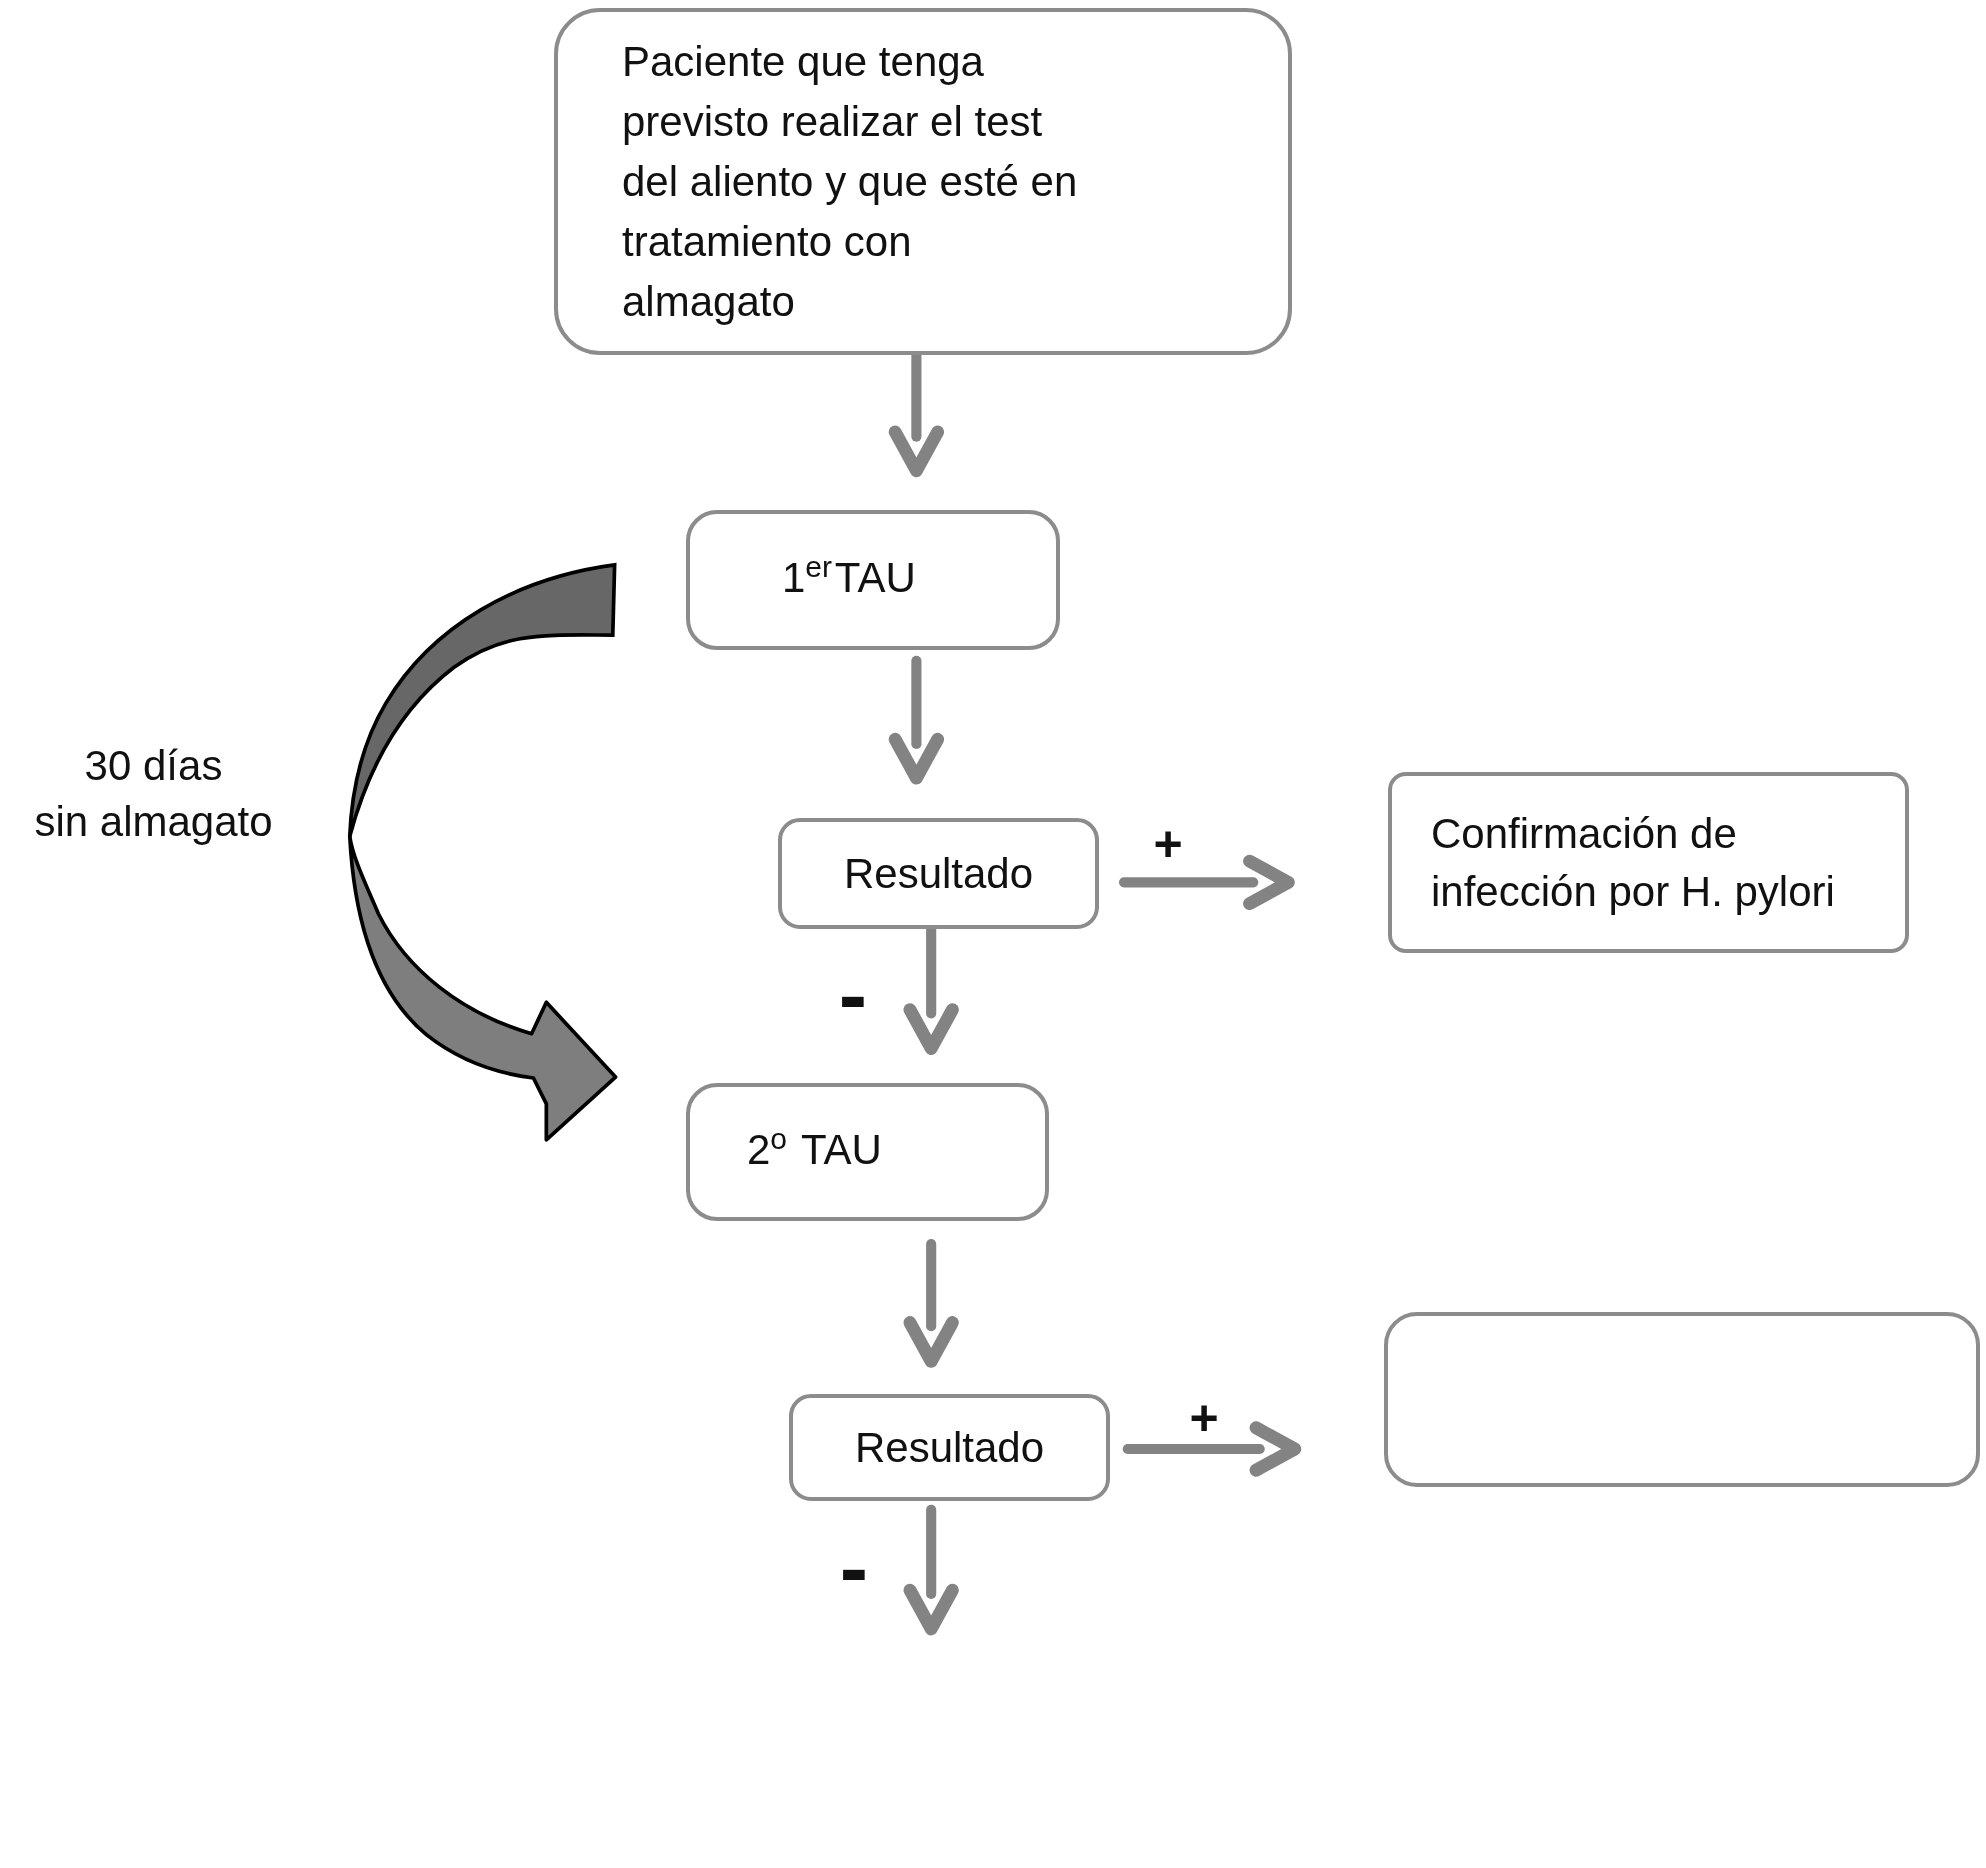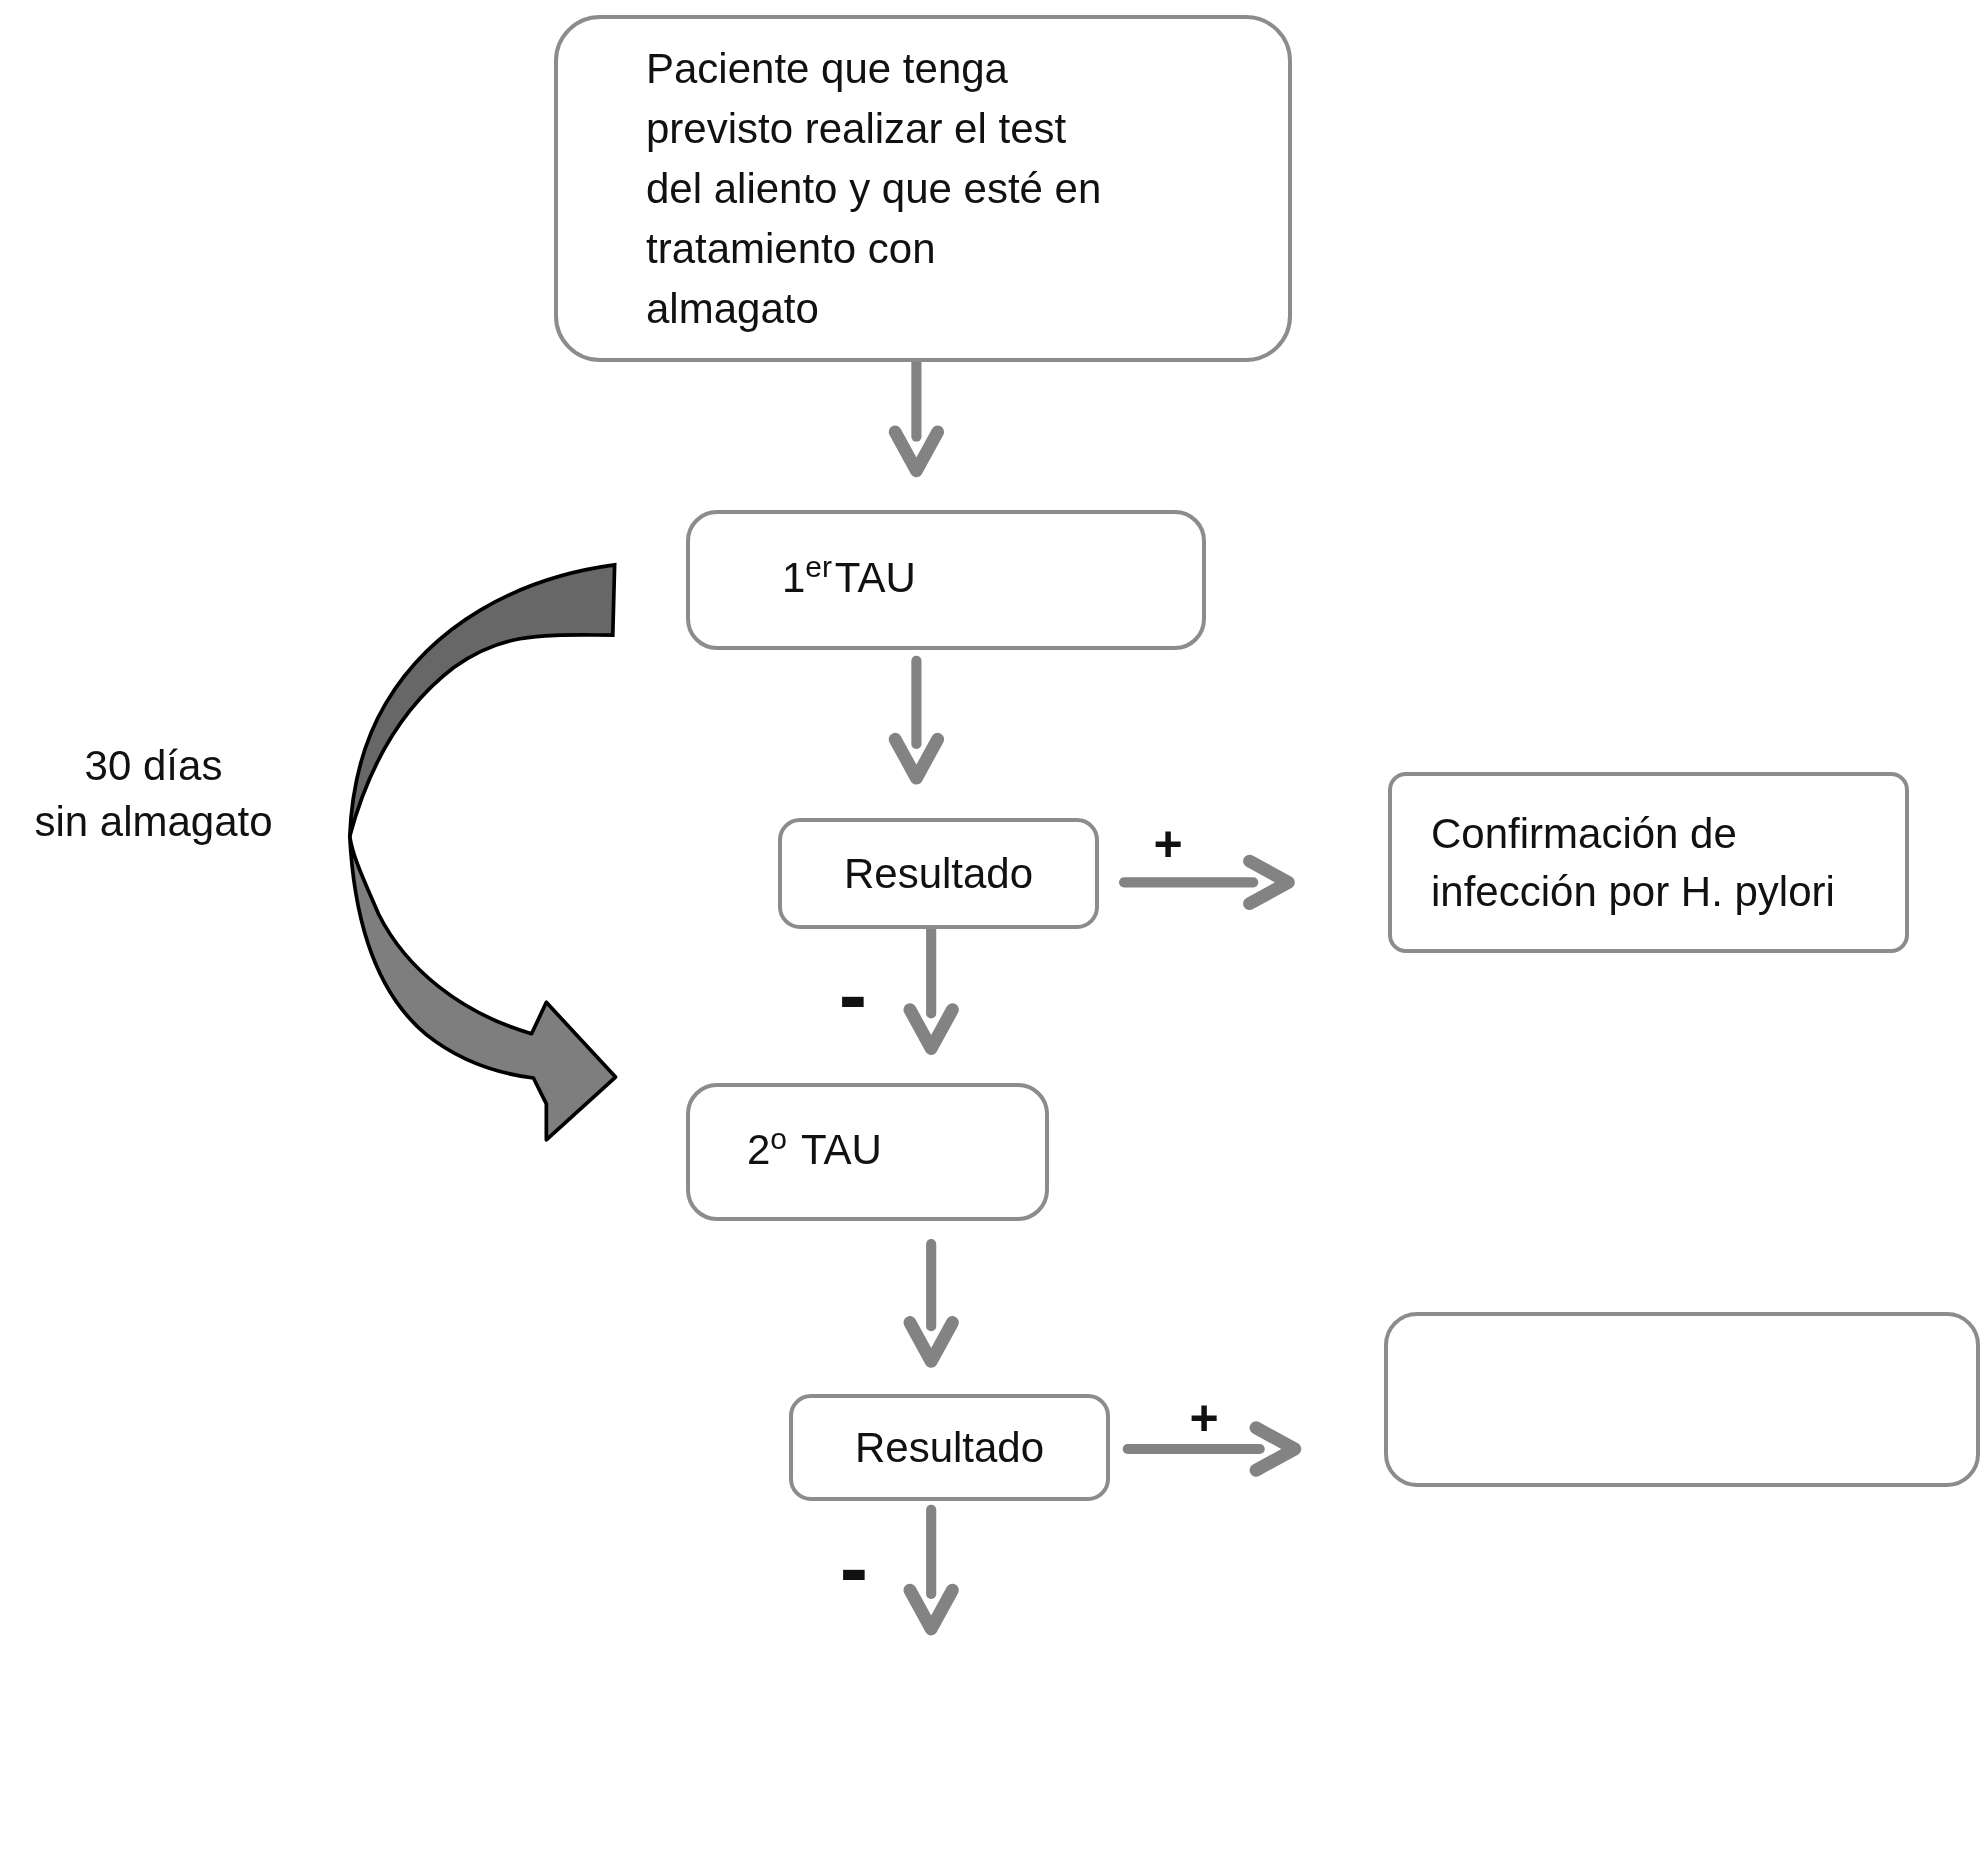--- a/index.html
+++ b/index.html
@@ -23,25 +23,25 @@
     background: #ffffff;
     border: 4.6px solid #8c8c8c;
     display: flex;
     align-items: center;
     font-size: 42px;
     line-height: 60px;
     color: #111111;
   }
   .pre { white-space: pre-line; }
   .box-start {
-    left: 554px; top: 15px; width: 738px; height: 347px;
-    border-radius: 46px; padding-left: 88px; padding-right: 28px;
+    left: 554px; top: 8px; width: 738px; height: 347px;
+    border-radius: 46px; padding-left: 64px; padding-right: 28px;
   }
   .box-tau1 {
-    left: 686px; top: 510px; width: 520px; height: 140px;
+    left: 686px; top: 510px; width: 374px; height: 140px;
     border-radius: 31px; padding-left: 92px; font-size: 42px;
   }
   .box-res1 {
     left: 778px; top: 818px; width: 321px; height: 111px;
     border-radius: 22px; justify-content: center; font-size: 42px;
   }
   .box-conf1 {
     left: 1388px; top: 772px; width: 521px; height: 181px;
     border-radius: 18px; padding-left: 39px; line-height: 58px;
   }

